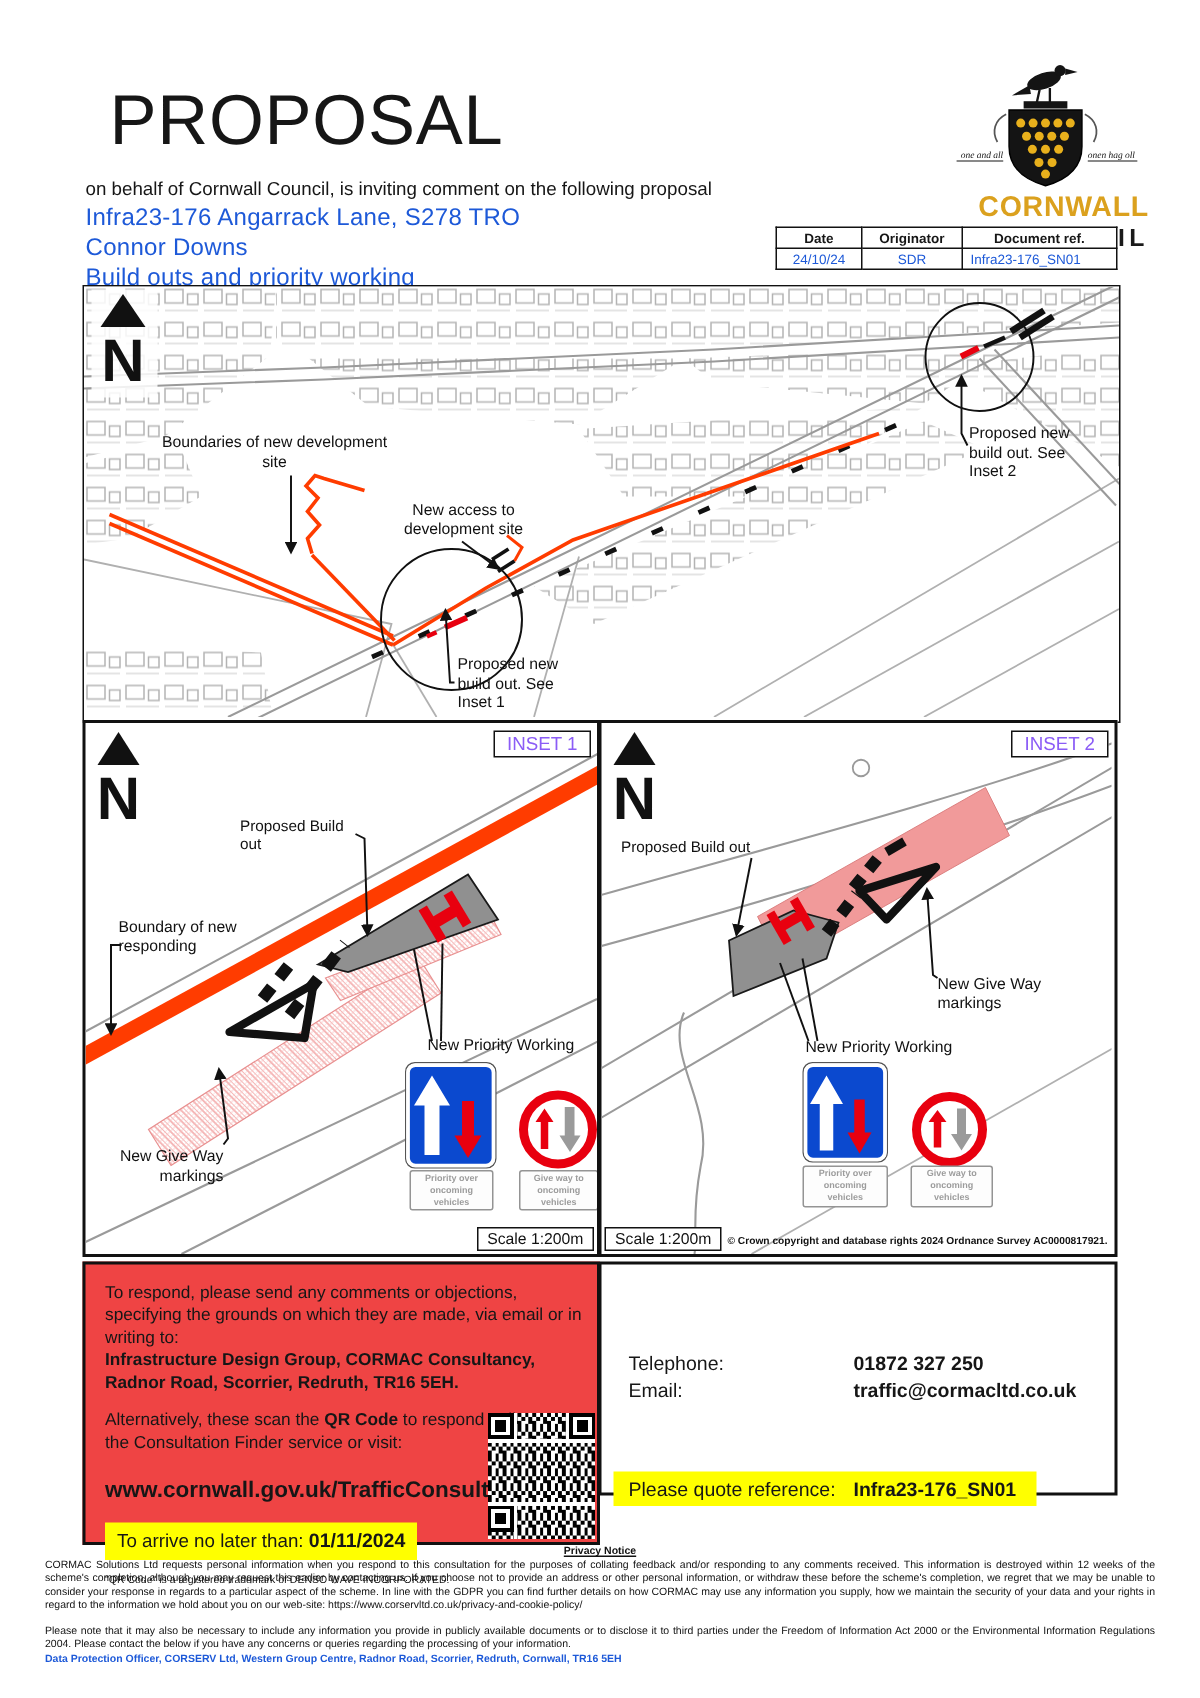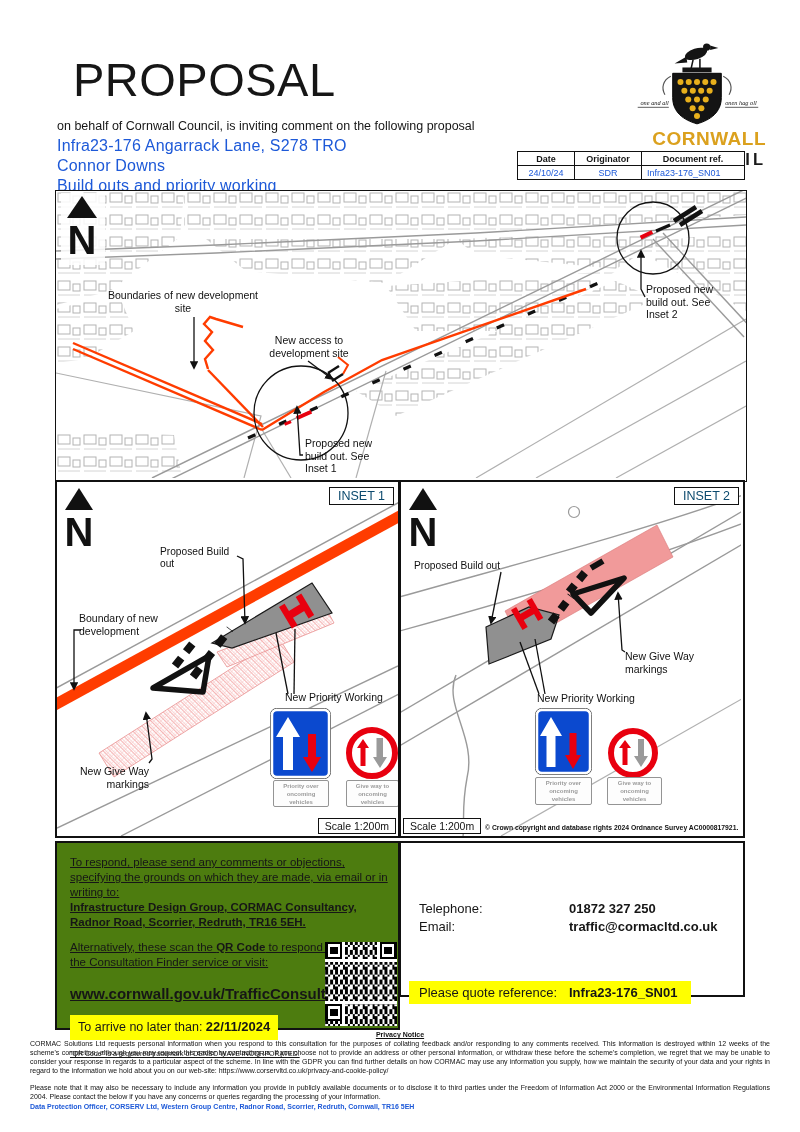--- a/index.html
+++ b/index.html
@@ -28,29 +28,29 @@
 
   
   .main-map{position:absolute;left:55px;top:190px;width:690px;height:290px;border:1.6px solid #111;background:#fff;}
   .insets{position:absolute;left:55px;top:480px;width:690px;height:358px;display:flex;}
   .inset{position:relative;width:345px;height:358px;border:2px solid #111;box-sizing:border-box;background:#fff;overflow:hidden;}
   .inset+.inset{border-left:1px solid #111;}
   .map-label{position:absolute;font-size:10.5px;line-height:1.2;color:#111;}
   .center{text-align:center;}
   .right{text-align:right;}
   .titlebox{position:absolute;top:5px;right:4px;background:#fff;border:1.6px solid #111;
-     font-size:12.5px;padding:1px 8px;color:#0c4a6e;}
+     font-size:12.5px;padding:1px 8px;color:#8b5cf6;}
   .scalebox{position:absolute;background:#fff;border:1.6px solid #111;font-size:10.5px;padding:1px 6px;color:#111;}
   .plate{position:absolute;background:#fdfdfd;border:1.5px solid #949494;border-radius:2px;
      color:#9c9c9c;font-weight:bold;font-size:6px;line-height:1.3;text-align:center;padding:2px 1px;box-sizing:border-box;}
   .copyright{position:absolute;left:84px;bottom:5px;font-size:6.8px;font-weight:600;color:#111;}
 
   
   .footer{position:absolute;left:55px;top:841px;width:690px;height:192px;}
-  .respond-panel{position:absolute;left:0;top:0;width:345px;height:189px;border:2px solid #111;box-sizing:border-box;background:#4d7c0f;text-decoration:underline;}
+  .respond-panel{position:absolute;left:0;top:0;width:345px;height:189px;border:2px solid #111;box-sizing:border-box;background:#ef4444;}
   .respond-inner{position:relative;width:100%;height:100%;padding:12px 6px 0 13px;box-sizing:border-box;font-size:11.5px;line-height:1.3;}
   .respond-p2{margin-top:10px;}
   .respond-url{margin-top:14px;font-size:15px;font-weight:bold;}
   .deadline{margin-top:12px;display:inline-block;background:#ffff00;padding:4px 8px;font-size:12.5px;}
   .deadline .b{font-size:13px;}
   .trademark{margin-top:9px;font-size:7px;}
   .qr{position:absolute;right:1px;bottom:2px;}
   .contact-panel{position:absolute;left:345px;top:0;width:345px;height:156px;border:2px solid #111;border-left-width:1px;box-sizing:border-box;background:#fff;font-size:13px;}
   .contact-rows{padding:58px 0 0 18px;}
   .contact-row{margin-bottom:3px;}
@@ -280,21 +280,21 @@
           <path d="M306,257 L312,266 L308.5,266 L308.5,284 L303.5,284 L303.5,266 L300,266 Z" fill="#e8000f"></path>
           <path d="M323,286 L330,275 L326,275 L326,256 L319.5,256 L319.5,275 L316,275 Z" fill="#9a9a9a"></path>
         </g>
         <g>
           <polygon points="22,6 8,28 36,28" fill="#111"></polygon>
           <text x="22" y="64" text-anchor="middle" font-size="40" font-weight="bold" font-family="Liberation Sans,sans-serif" fill="#111">N</text>
         </g>
       </svg>
       <div class="titlebox">INSET 1</div>
       <div class="map-label" style="left:103px;top:64px;width:85px;font-size:10.2px">Proposed Build out</div>
-      <div class="map-label" style="left:22px;top:130px;width:100px">Boundary of new development</div>
+      <div class="map-label" style="left:22px;top:130px;width:100px">Boundary of new responding</div>
       <div class="map-label" style="left:228px;top:209px;width:112px">New Priority Working</div>
       <div class="map-label right" style="left:8px;top:283px;width:84px">New Give Way markings</div>
       <div class="plate" style="left:216px;top:298px;width:56px;height:27px">Priority over oncoming vehicles</div>
       <div class="plate" style="left:289px;top:298px;width:53px;height:27px">Give way to oncoming vehicles</div>
       <div class="scalebox" style="right:2px;bottom:2px">Scale 1:200m</div>
     </div>
 
     <div class="inset">
       <svg width="340" height="354" viewBox="0 0 340 354" preserveAspectRatio="none">
         <defs>
@@ -360,21 +360,21 @@
     </div>
   </div>
 
   <div class="footer">
 
     <div class="respond-panel">
       <div class="respond-inner">
         <div><span>To respond, please send any comments or objections, specifying the grounds on which they are made, via email or in writing to: </span><br><span class="b">Infrastructure Design Group, CORMAC Consultancy, Radnor Road, Scorrier, Redruth, TR16 5EH.</span></div>
         <div class="respond-p2"><span>Alternatively, these scan the </span><span class="b">QR Code</span><span> to respond online using the Consultation Finder service or visit:</span></div>
         <div class="respond-url">www.cornwall.gov.uk/TrafficConsult</div>
-        <div class="deadline"><span>To arrive no later than: </span><span class="b">22/11/2024</span></div>
+        <div class="deadline"><span>To arrive no later than: </span><span class="b">01/11/2024</span></div>
         <div class="trademark">"QR Code" is a registered trademark of DENSO WAVE INCORPORATED.</div>
         <div class="qr">
           <svg width="72" height="84" viewBox="0 0 29 34" shape-rendering="crispEdges">
             <defs>
               <pattern id="qrp" width="4" height="4" patternUnits="userSpaceOnUse">
                 <rect width="4" height="4" fill="#fff"></rect>
                 <rect x="0" y="0" width="1" height="1" fill="#000"></rect>
                   <rect x="2" y="0" width="1" height="1" fill="#000"></rect>
                 <rect x="1" y="1" width="1" height="1" fill="#000"></rect>
                   <rect x="3" y="1" width="1" height="1" fill="#000"></rect>

